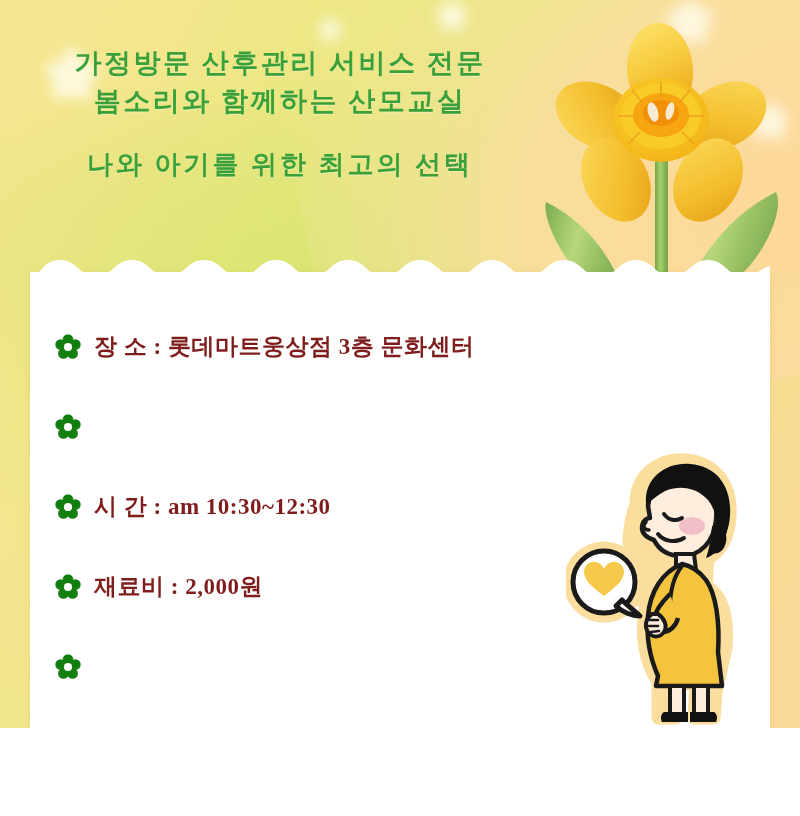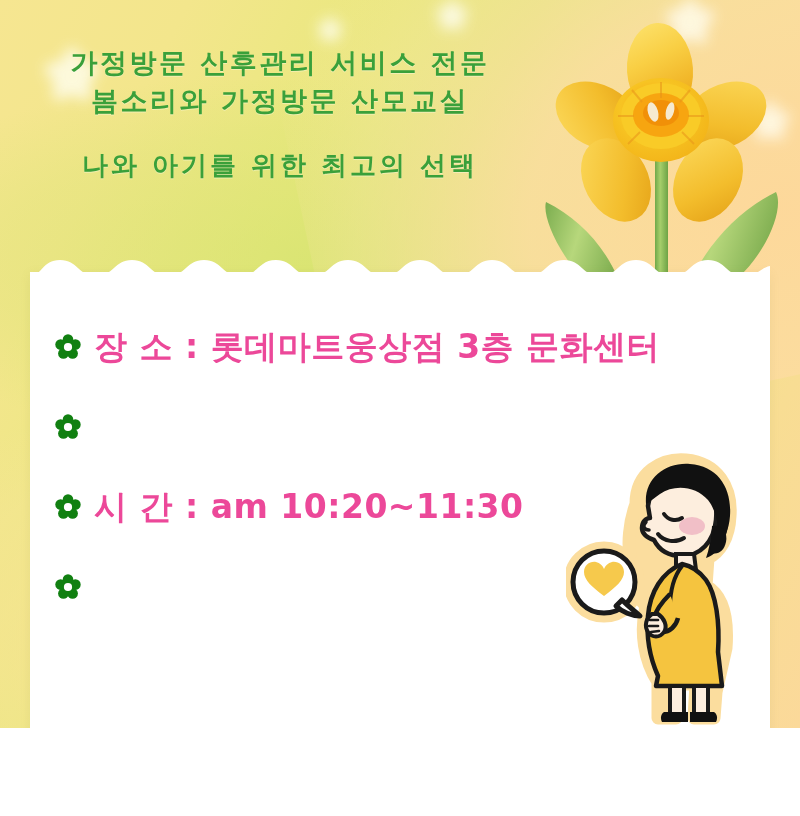--- a/index.html
+++ b/index.html
@@ -9,20 +9,21 @@
   }
   body {
     font-family: "DejaVu Sans", "Liberation Sans", sans-serif;
   }
 
   #poster {
     position: relative;
     width: 800px;
     height: 728px;
     overflow: hidden;
+    font-family: Liberation Serif, serif;
   }
 
   
   .bg-base {
     position: absolute;
     inset: 0;
     background: linear-gradient(118deg,
         #f6e691 0%,
         #f3e68c 16%,
         #e9e87e 34%,
@@ -141,22 +142,22 @@
   }
   .bullet {
     flex: 0 0 auto;
     width: 26px;
     height: 26px;
     margin-right: 13px;
     position: relative;
     top: 1px;
   }
   .row-text {
-    color: #ec4899;
-    font-size: 33px;
+    color: #7f1d1d;
+    font-size: 23px;
     font-weight: bold;
     letter-spacing: 0.5px;
     white-space: nowrap;
     line-height: 1;
   }
 
   
   .mom-art {
     position: absolute;
     left: 566px;
@@ -279,21 +280,21 @@
           <path d="M 174 124 L 162 112"></path>
         </g>
         <ellipse cx="133" cy="92" rx="5" ry="10" fill="#f6ead0" transform="rotate(-16 133 92)"></ellipse>
         <ellipse cx="150" cy="91" rx="4" ry="9" fill="#f6ead0" transform="rotate(14 150 91)"></ellipse>
       </g>
     </svg>
   </div>
 
   <div class="header-text">
     <div class="hl">가정방문 산후관리 서비스 전문</div>
-    <div class="hl">봄소리와 가정방문 산모교실</div>
+    <div class="hl">봄소리와 함께하는 산모교실</div>
     <div class="hl sub">나와 아기를 위한 최고의 선택</div>
   </div>
 
   <div class="card"></div>
   <div class="card-scallop">
     <svg width="740" height="30" viewBox="0 0 740 30" preserveAspectRatio="none">
       <path d="M 0 30 L 0 18
                C 12 18 12 2 30 2 C 48 2 48 18 66 18
                C 84 18 84 2 102 2 C 120 2 120 18 138 18
                C 156 18 156 2 174 2 C 192 2 192 18 210 18
@@ -416,23 +417,38 @@
           <g fill="#118011">
             <circle cx="13" cy="5.6" r="5.3"></circle>
             <circle cx="20.4" cy="10.6" r="5.3"></circle>
             <circle cx="17.6" cy="19.4" r="5.3"></circle>
             <circle cx="8.4" cy="19.4" r="5.3"></circle>
             <circle cx="5.6" cy="10.6" r="5.3"></circle>
           </g>
           <circle cx="13" cy="13" r="4.1" fill="#ffffff"></circle>
         </svg>
       </span>
-      <span class="row-text">시  간 : am 10:20~11:30</span>
+      <span class="row-text">시  간 : am 10:30~12:30</span>
     </div>
 
+    <div class="row">
+      <span class="bullet">
+        <svg width="26" height="26" viewBox="0 0 26 26">
+          <g fill="#118011">
+            <circle cx="13" cy="5.6" r="5.3"></circle>
+            <circle cx="20.4" cy="10.6" r="5.3"></circle>
+            <circle cx="17.6" cy="19.4" r="5.3"></circle>
+            <circle cx="8.4" cy="19.4" r="5.3"></circle>
+            <circle cx="5.6" cy="10.6" r="5.3"></circle>
+          </g>
+          <circle cx="13" cy="13" r="4.1" fill="#ffffff"></circle>
+        </svg>
+      </span>
+      <span class="row-text">재료비 : 2,000원</span>
+    </div>
 
     <div class="row">
       <span class="bullet">
         <svg width="26" height="26" viewBox="0 0 26 26">
           <g fill="#118011">
             <circle cx="13" cy="5.6" r="5.3"></circle>
             <circle cx="20.4" cy="10.6" r="5.3"></circle>
             <circle cx="17.6" cy="19.4" r="5.3"></circle>
             <circle cx="8.4" cy="19.4" r="5.3"></circle>
             <circle cx="5.6" cy="10.6" r="5.3"></circle>

